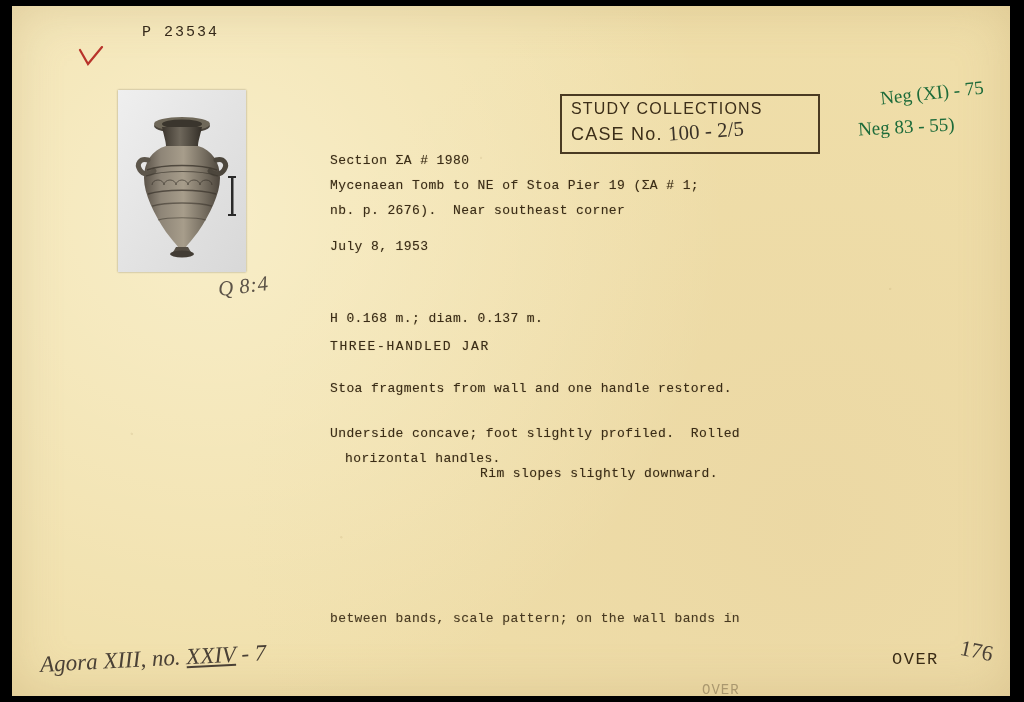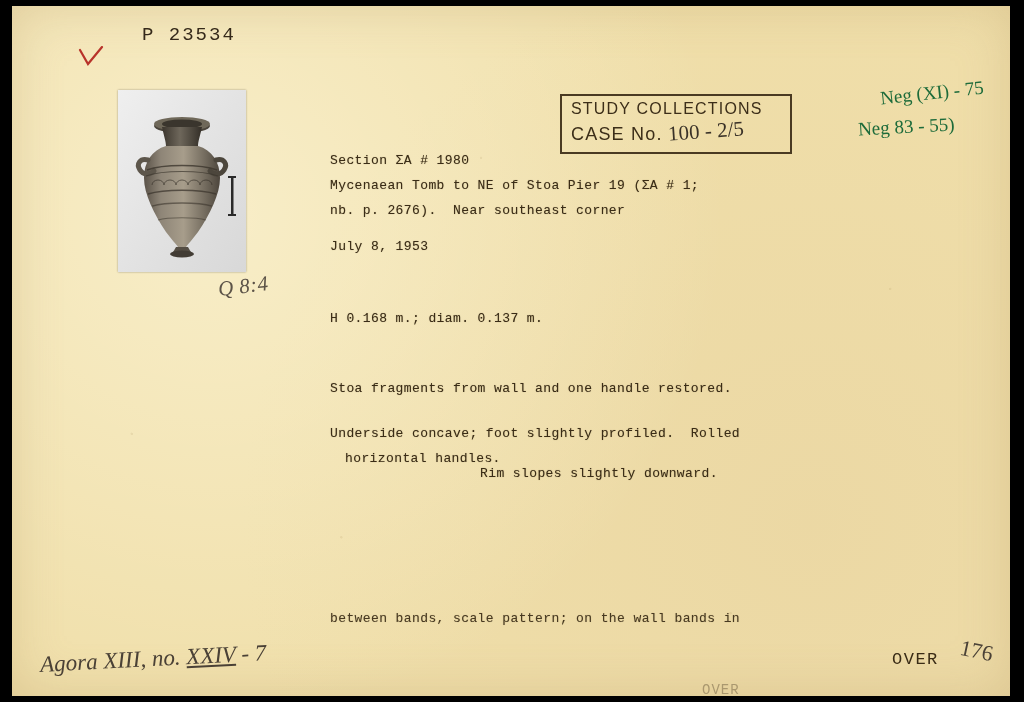--- a/index.html
+++ b/index.html
@@ -47,21 +47,21 @@
     font-size: 13px;
     line-height: 25px;
     color: #3a2c16;
     text-shadow: 0 0 1px rgba(60,45,20,0.35);
   }
 
   
   #cat-no {
     left: 130px;
     top: 18px;
-    font-size: 19px;
+    font-size: 15px;
     letter-spacing: 2px;
     color: #35291a;
     font-family: "Liberation Mono", monospace;
   }
 
   
   #red-tick {
     position: absolute;
     left: 66px;
     top: 40px;
@@ -97,20 +97,21 @@
   }
 
   
   #study-box {
     position: absolute;
     left: 548px;
     top: 88px;
     width: 228px;
     height: 56px;
     border: 2px solid #4a3a22;
+    padding-left: 28px;
   }
   #study-box .l1 {
     position: absolute;
     left: 9px;
     top: 4px;
     font-size: 16px;
     letter-spacing: 1.2px;
     color: #3c2e19;
     white-space: pre;
     font-family: "Liberation Sans", sans-serif;
@@ -301,20 +302,21 @@
   </div>
 
   <div class="green-ink" id="neg1">Neg (XI) - 75</div>
   <div class="green-ink" id="neg2">Neg 83 - 55)</div>
 
   <div class="txt tw" id="blk-section">Section ΣA # 1980
 Mycenaean Tomb to NE of Stoa Pier 19 (ΣA # 1;
 nb. p. 2676).  Near southeast corner</div>
   <div class="txt tw" id="blk-date">July 8, 1953</div>
   <div class="txt tw" id="blk-dims">H 0.168 m.; diam. 0.137 m.</div>
+  <div class="txt tw" id="blk-title">THREE-HANDLED JAR</div>
   <div class="txt tw" id="blk-p1">Stoa fragments from wall and one handle restored.</div>
   <div class="txt tw" id="blk-p2">Underside concave; foot slightly profiled.  Rolled</div>
   <div class="txt tw" id="blk-p2c">Rim slopes slightly downward.</div>
   <div class="txt tw" id="blk-p2b">horizontal handles.</div>
   <div class="txt tw faint" id="blk-p4">between bands, scale pattern; on the wall bands in</div>
 
   <div id="agora-annot"><span>Agora</span> <span>XIII, no.</span> <span class="ul">XXIV</span> <span>- 7</span></div>
 
   <div id="over">OVER</div>
   <div id="over-mark">176</div>

